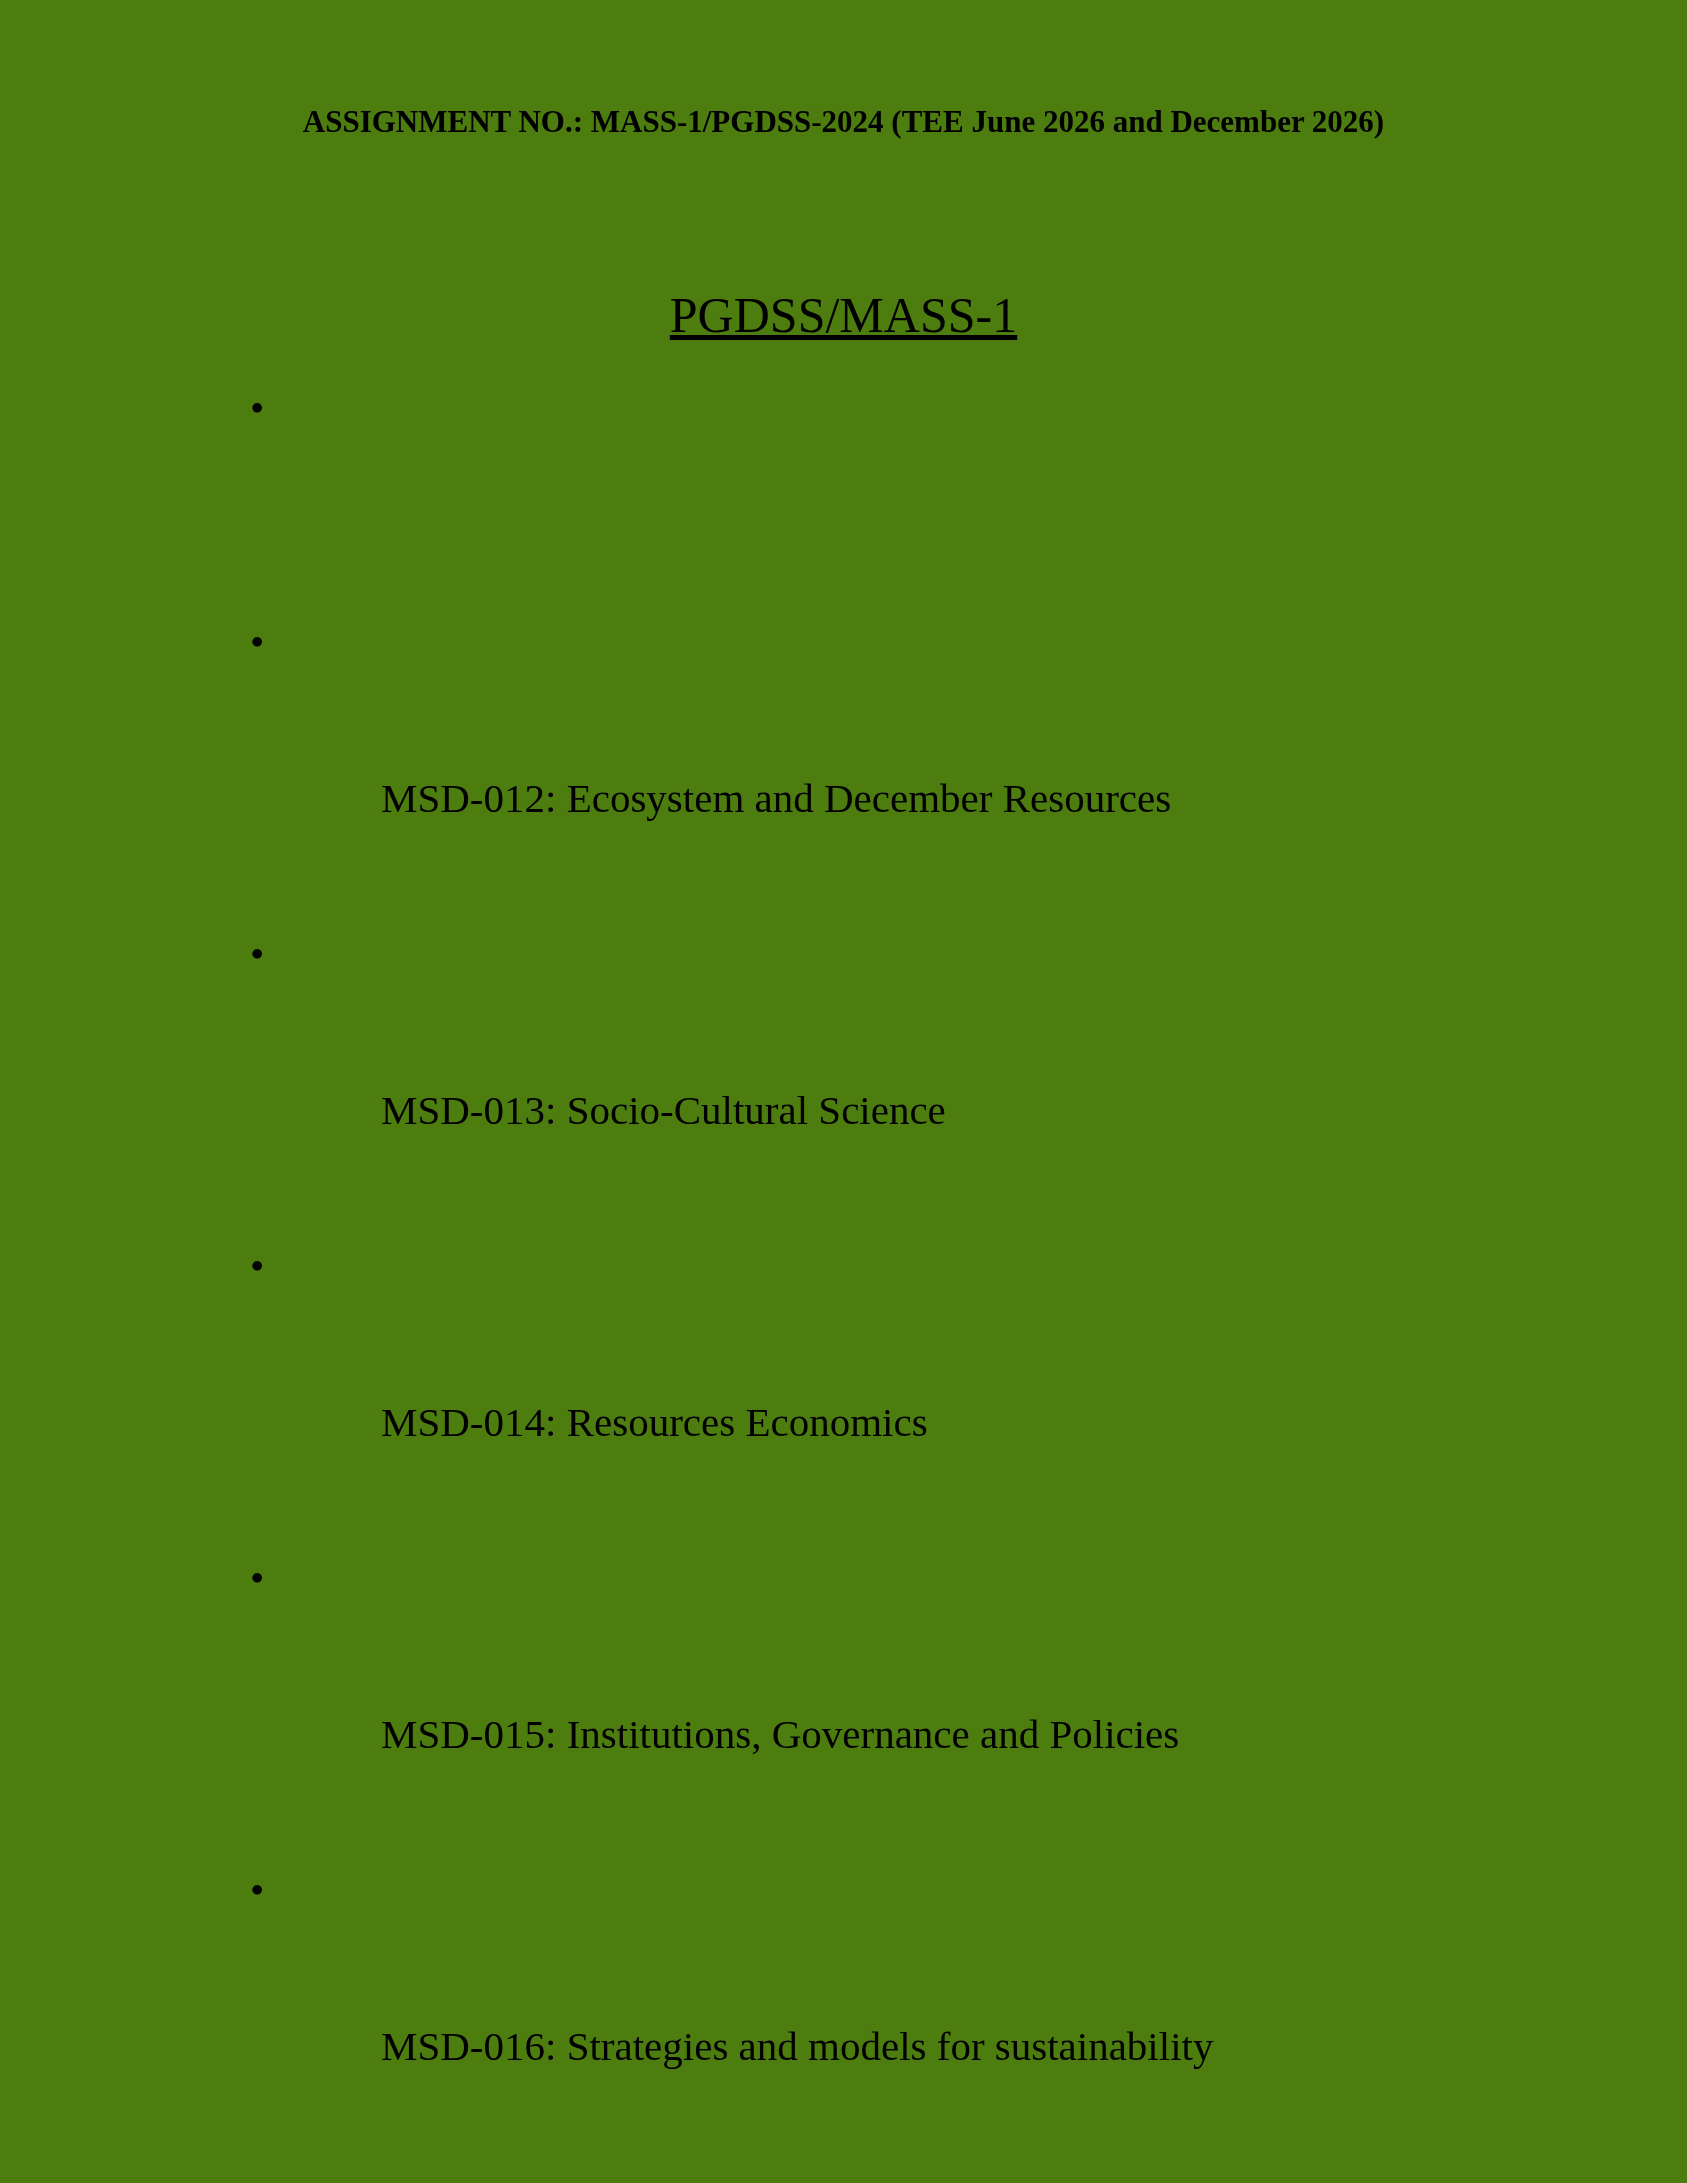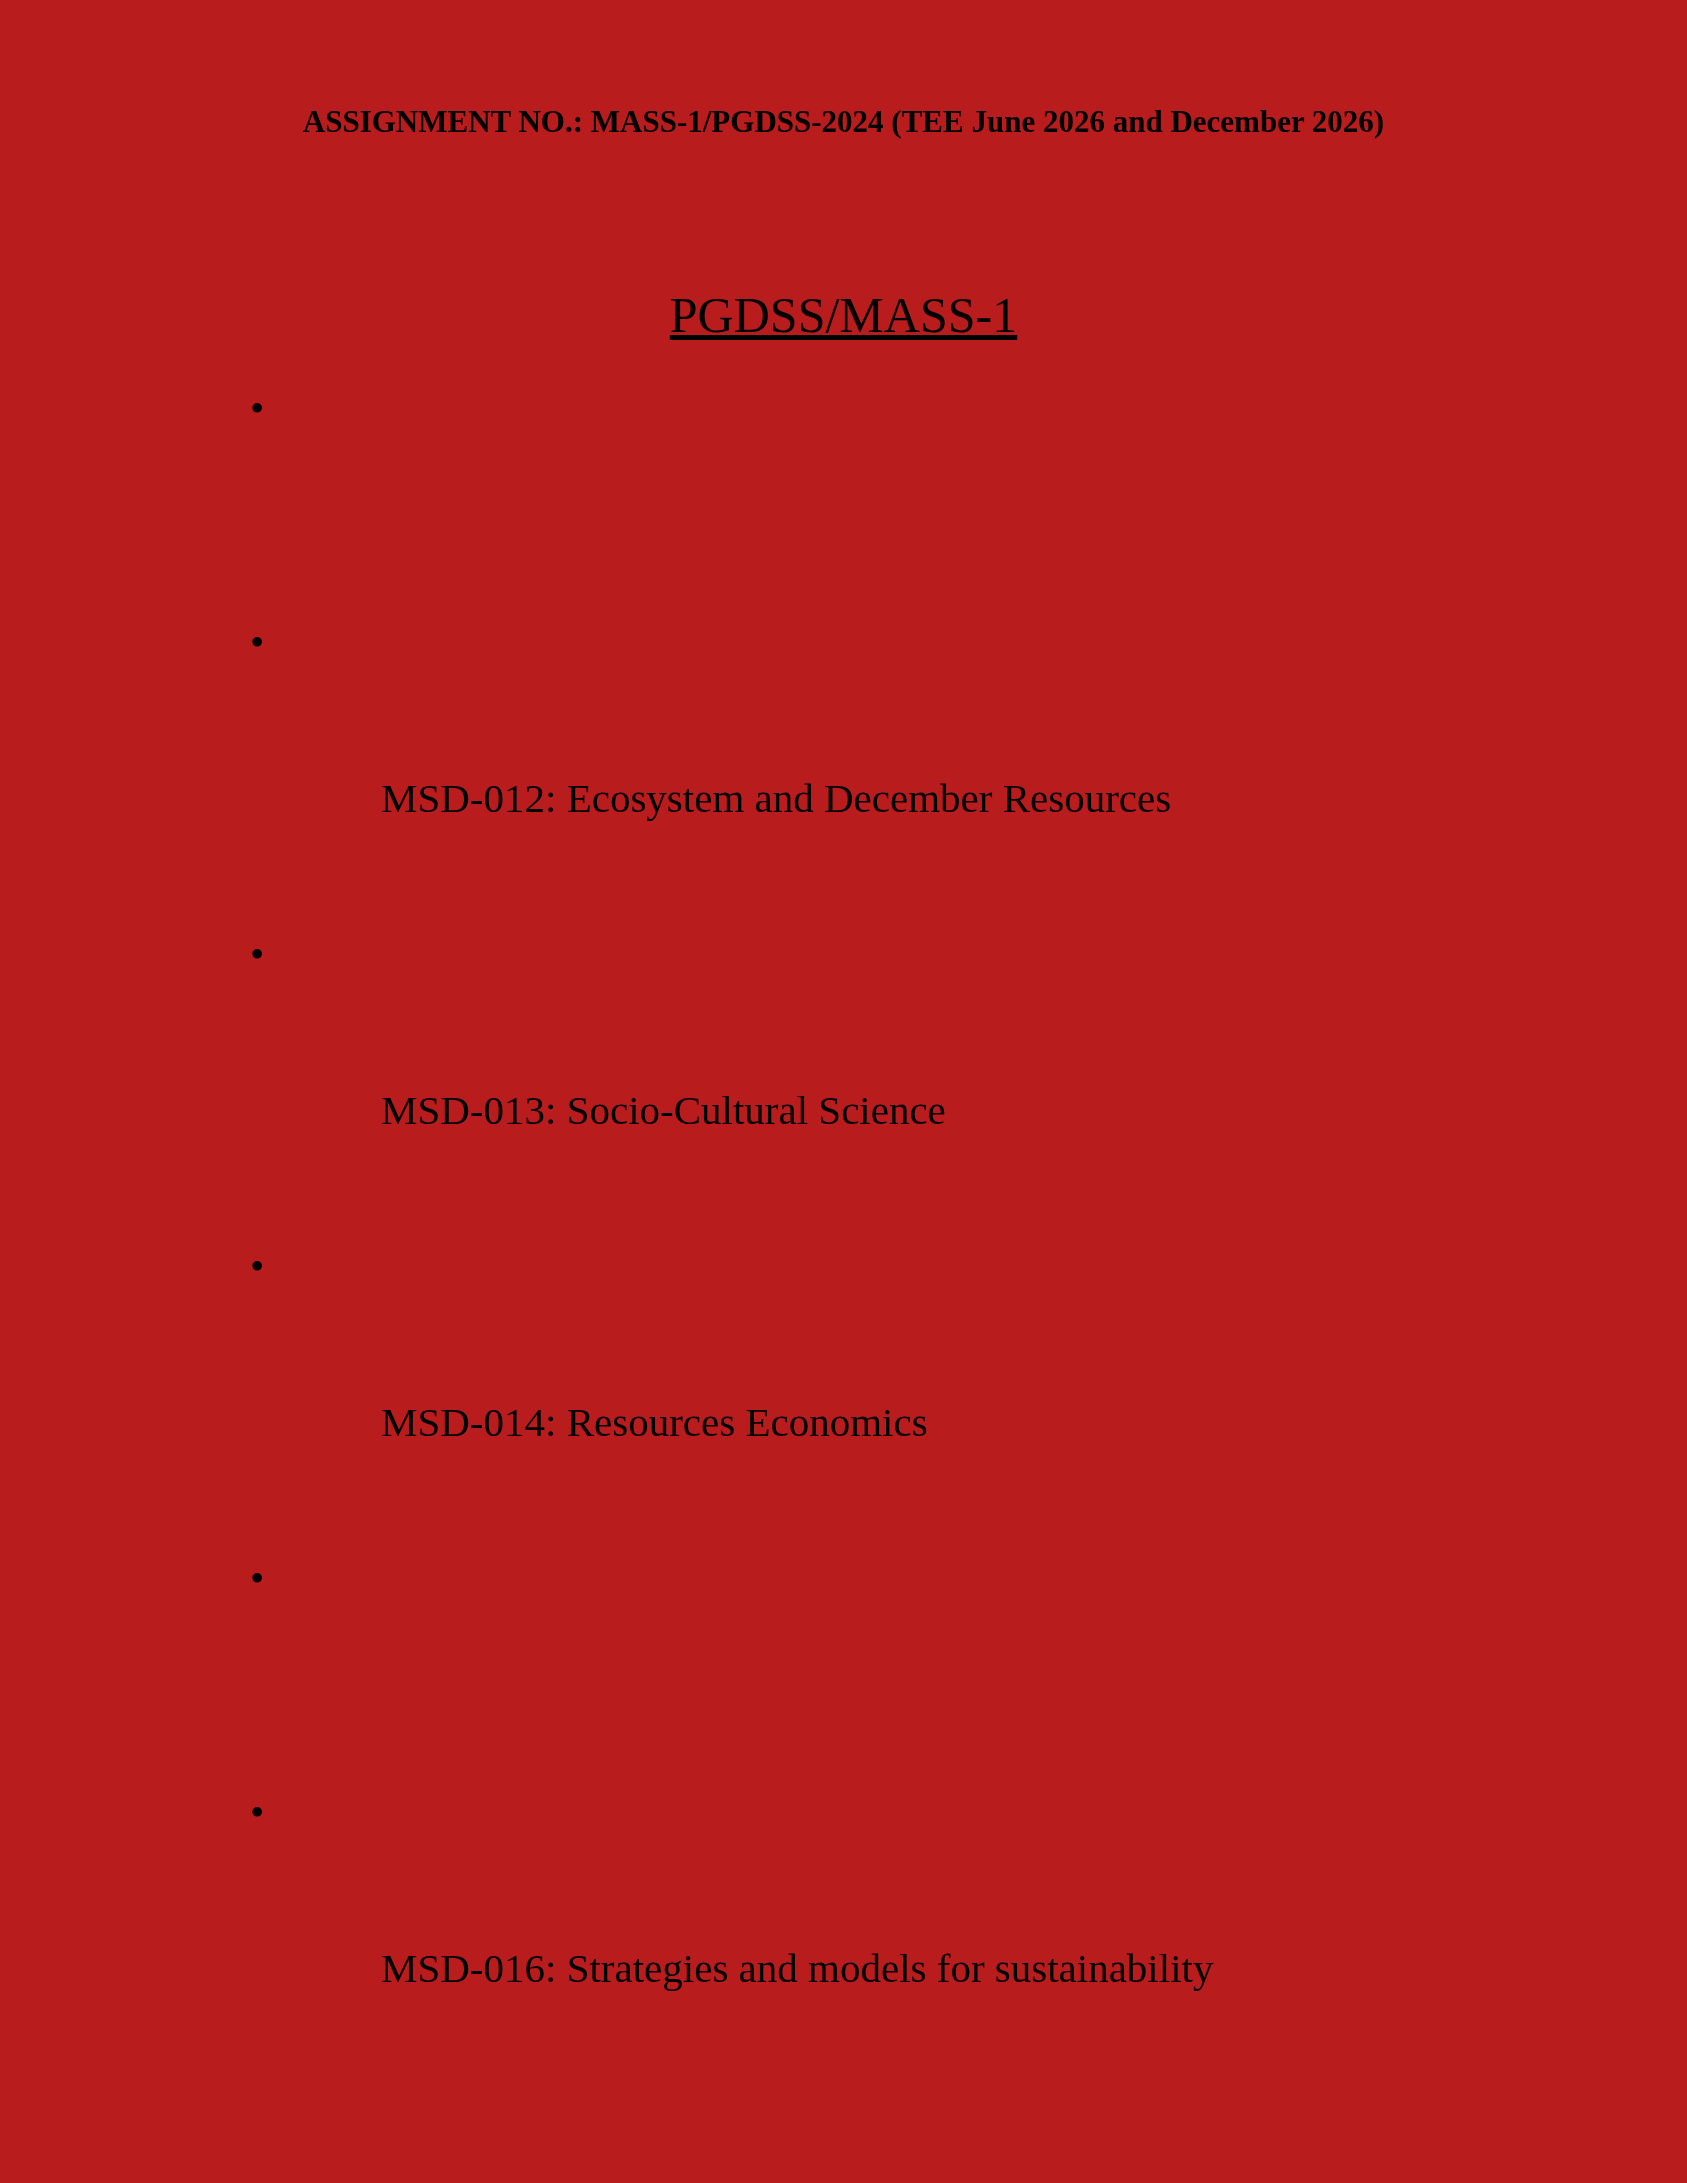--- a/index.html
+++ b/index.html
@@ -10,21 +10,21 @@
   body {
     width: 1687px;
     height: 2183px;
     font-family: "Liberation Serif", "DejaVu Serif", serif;
     color: #000000;
   }
   .page {
     position: relative;
     width: 1687px;
     height: 2183px;
-    background: #b91c1c;
+    background: #4d7c0f;
     overflow: hidden;
   }
   .doc-header {
     position: absolute;
     top: 103px;
     left: 0;
     width: 1687px;
     text-align: center;
     font-size: 31px;
     font-weight: bold;
@@ -91,20 +91,21 @@
         <span class="course-text">MSD-013: Socio-Cultural Science</span>
       </li>
 
       <li class="course">
         <span class="bullet">•</span>
         <span class="course-text">MSD-014: Resources Economics</span>
       </li>
 
       <li class="course">
         <span class="bullet">•</span>
+        <span class="course-text">MSD-015: Institutions, Governance and Policies</span>
       </li>
 
       <li class="course">
         <span class="bullet">•</span>
         <span class="course-text">MSD-016: Strategies and models for sustainability</span>
       </li>
 
     </ul>
 
 </div>

